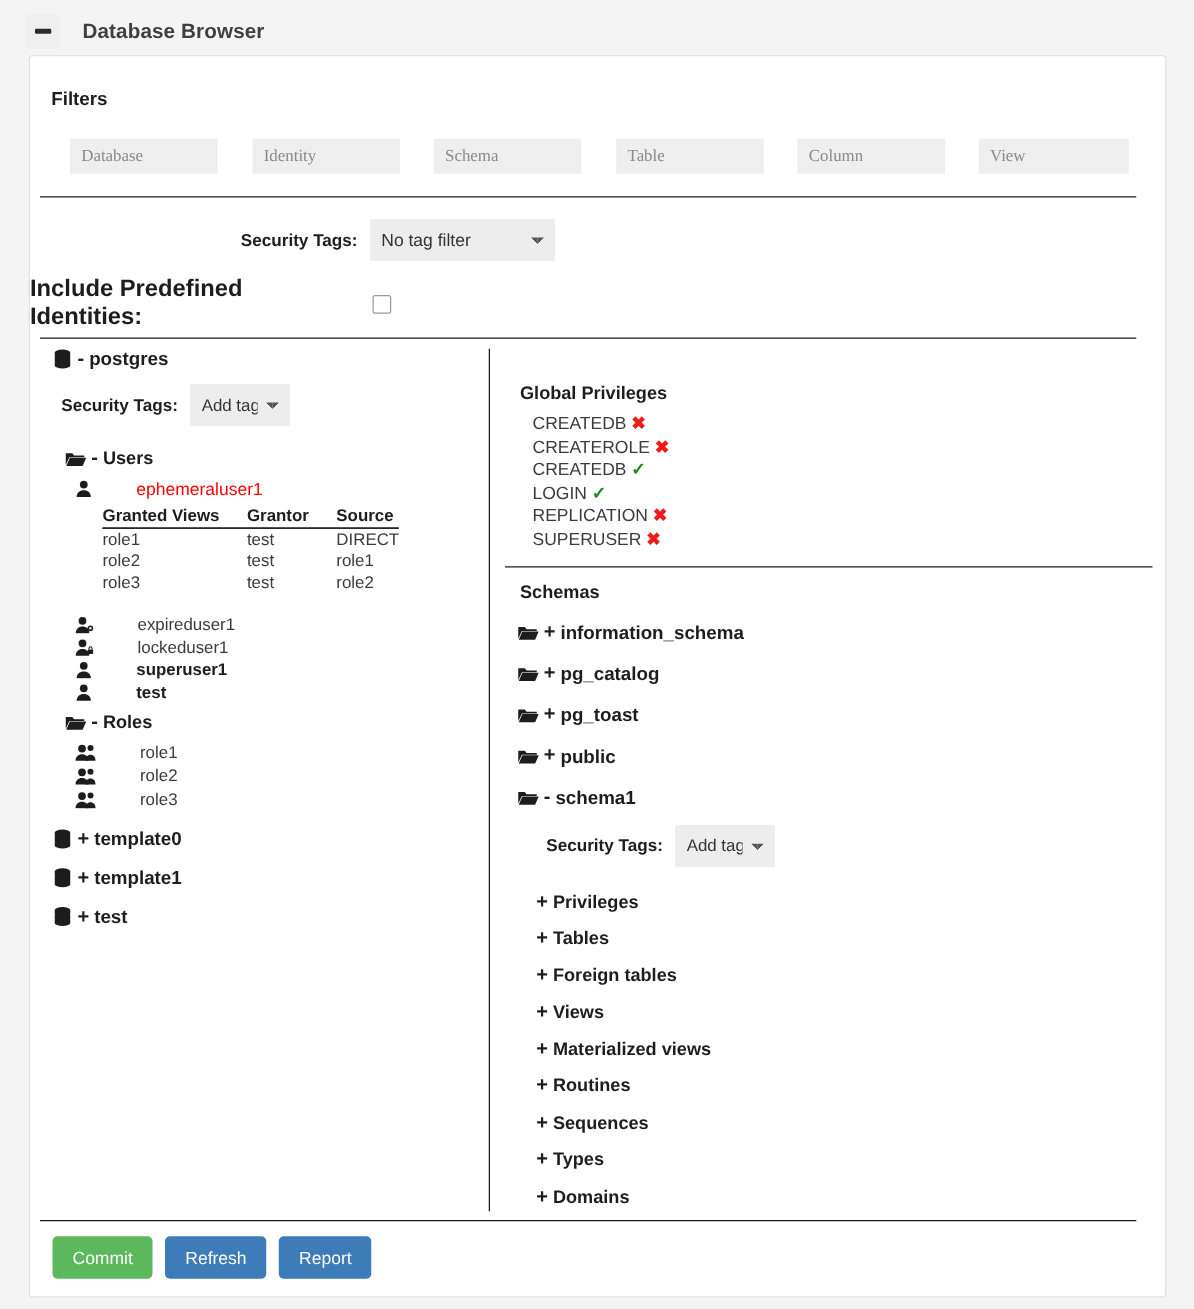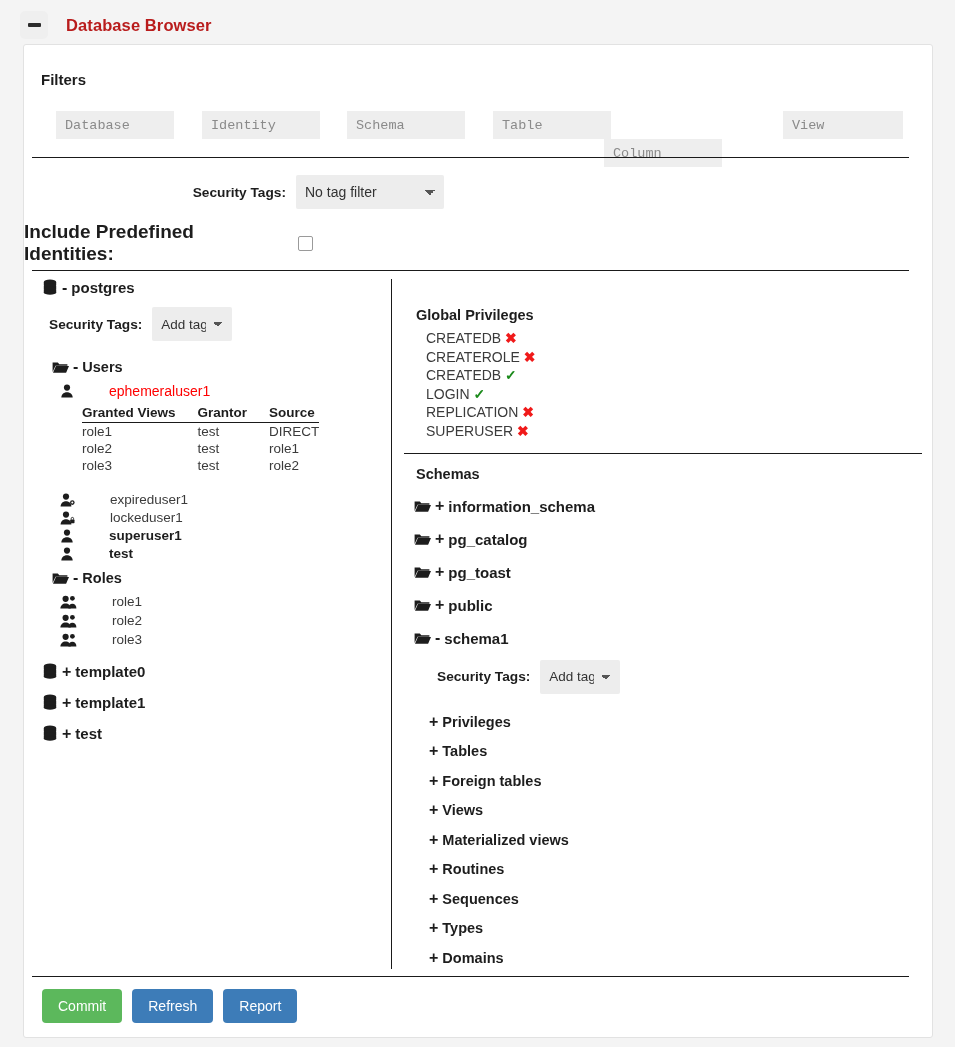--- a/index.html
+++ b/index.html
@@ -18,21 +18,21 @@
     position: absolute; left: 0; top: 0; width: 955px; height: 50px;
     display: flex; align-items: center; padding-left: 20px;
   }
   .collapse-btn {
     width: 28px; height: 28px; border-radius: 5px; background: #efefef;
     border: none; display: flex; align-items: center; justify-content: center;
     cursor: pointer; padding: 0;
   }
   .collapse-btn .bar { width: 13px; height: 3.5px; background: #2b2b2b; border-radius: 1px; }
   .header-title {
-    margin-left: 18px; font-size: 16.5px; font-weight: bold; color: #b91c1c;
+    margin-left: 18px; font-size: 16.5px; font-weight: bold; color: #404040;
     letter-spacing: .1px;
   }
 
   
   .card {
     position: absolute; left: 23px; top: 44px;
     width: 910px; height: 994px;
     background: #ffffff;
     border: 1px solid #e2e2e2;
     border-radius: 3px;
@@ -40,29 +40,29 @@
 
   
   .filters-title {
     position: absolute; left: 17px; top: 26px;
     font-size: 15px; font-weight: bold; color: #1d1d1d;
   }
   .filter-row { position: absolute; left: 32px; top: 66px; width: 860px; height: 28px; }
   .filter-input {
     position: absolute; top: 0; height: 28px; width: 118px;
     background: #eeeeee; border: none; outline: none;
-    font-family: Liberation Mono, monospace; font-size: 13.5px;
+    font-family: Liberation Serif, serif; font-size: 13.5px;
     color: #333; padding: 0 9px;
   }
   .filter-input::placeholder { color: #8a8a8a; }
   .filter-input.f0 { left: 0px; }
   .filter-input.f1 { left: 146px; }
   .filter-input.f2 { left: 291px; }
   .filter-input.f3 { left: 437px; }
-  .filter-input.f4 { left: 548px; margin-top: 28px; }
+  .filter-input.f4 { left: 582px; }
   .filter-input.f5 { left: 727px; width: 120px; }
 
   .hr-dark {
     position: absolute; left: 8px; width: 877px; height: 0;
     border-top: 1.6px solid #1a1a1a;
   }
   .hr-filters { top: 112px; }
   .hr-tree    { top: 225px; }
   .hr-footer  { top: 931px; }
 

